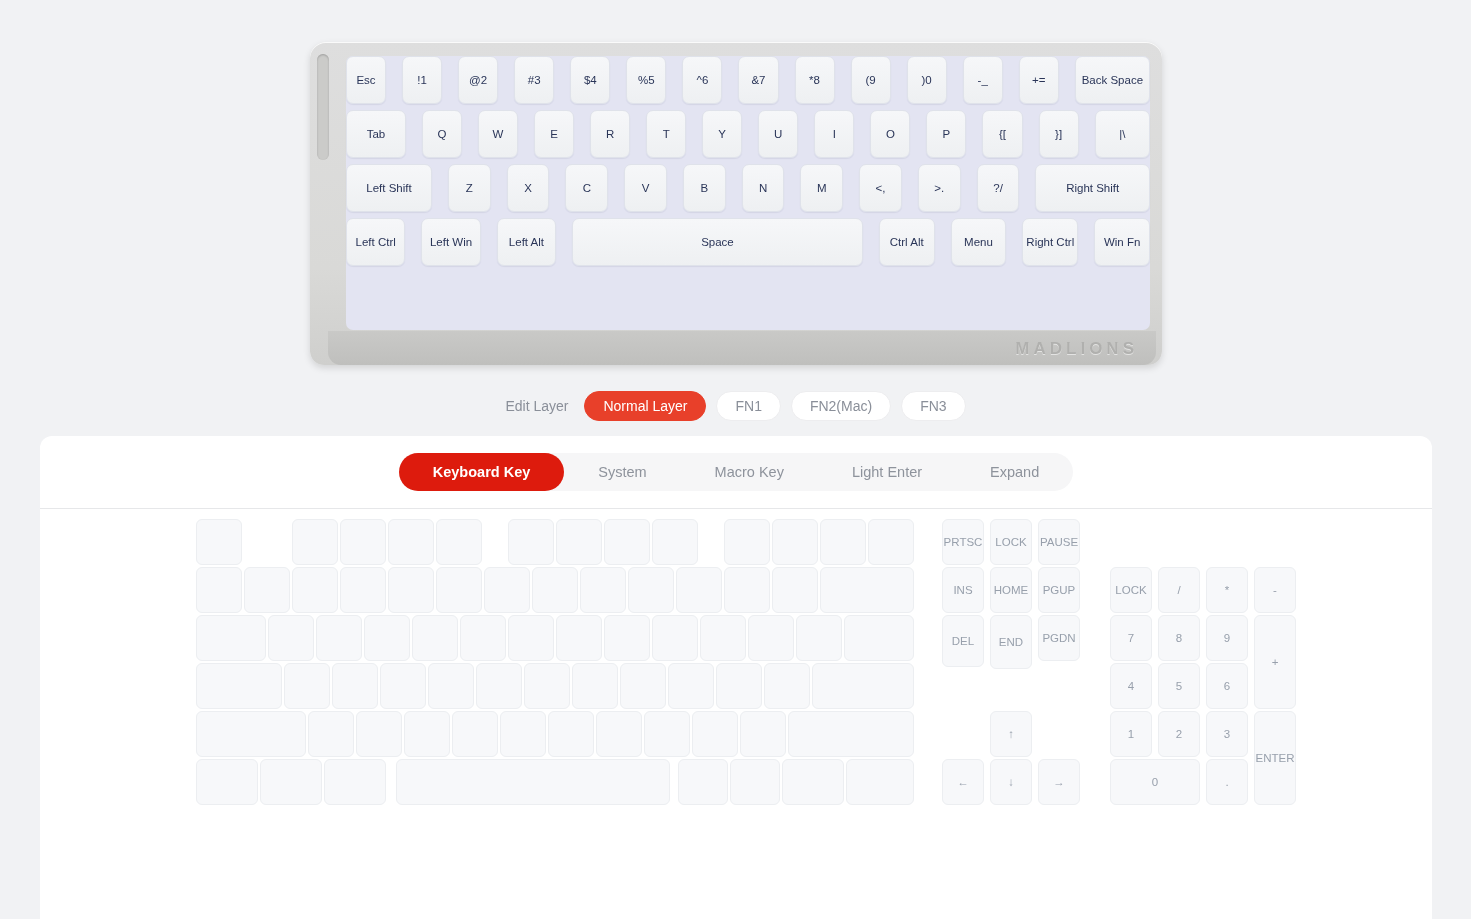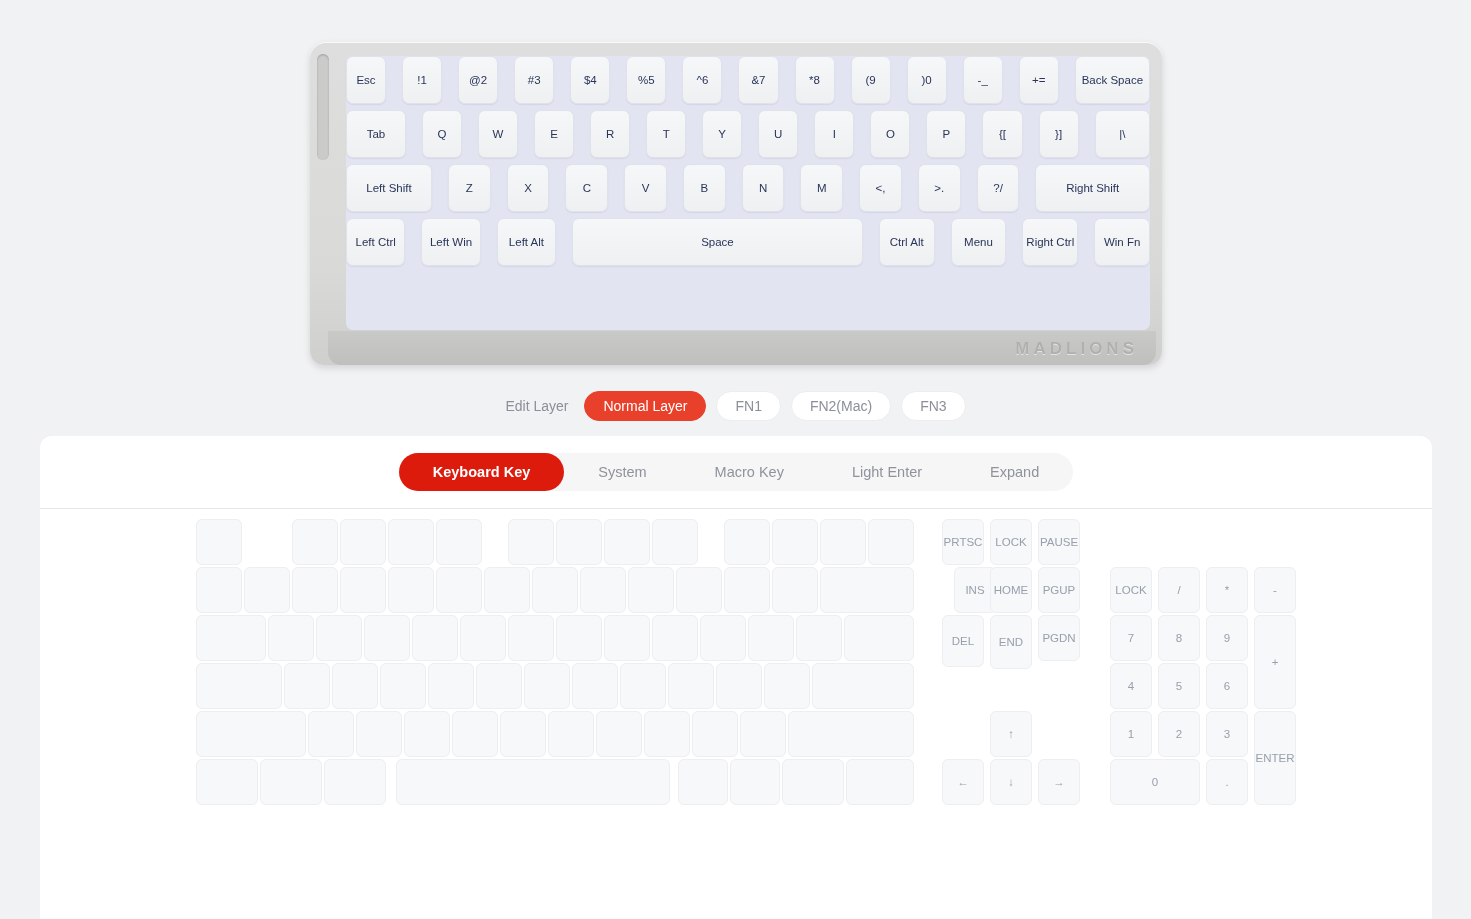--- a/index.html
+++ b/index.html
@@ -294,21 +294,21 @@
       <div class="pk" style="left: 220px; top: 250px; width: 62px; height: 46px;"></div>
       <div class="pk" style="left: 284px; top: 250px; width: 62px; height: 46px;"></div>
       <div class="pk" style="left: 356px; top: 250px; width: 274px; height: 46px;"></div>
       <div class="pk" style="left: 638px; top: 250px; width: 50px; height: 46px;"></div>
       <div class="pk" style="left: 690px; top: 250px; width: 50px; height: 46px;"></div>
       <div class="pk" style="left: 742px; top: 250px; width: 62px; height: 46px;"></div>
       <div class="pk" style="left: 806px; top: 250px; width: 68px; height: 46px;"></div>
       <div class="pk" style="left: 902px; top: 10px; width: 42px; height: 46px;">PRTSC</div>
       <div class="pk" style="left: 950px; top: 10px; width: 42px; height: 46px;">LOCK</div>
       <div class="pk" style="left: 998px; top: 10px; width: 42px; height: 46px;">PAUSE</div>
-      <div class="pk" style="left: 902px; top: 58px; width: 42px; height: 46px; margin-left: 12px;">INS</div>
+      <div class="pk" style="left: 902px; top: 58px; width: 42px; height: 46px;">INS</div>
       <div class="pk" style="left: 950px; top: 58px; width: 42px; height: 46px;">HOME</div>
       <div class="pk" style="left: 998px; top: 58px; width: 42px; height: 46px;">PGUP</div>
       <div class="pk" style="left: 902px; top: 106px; width: 42px; height: 52px; text-align: center;">DEL</div>
       <div class="pk" style="left: 950px; top: 106px; width: 42px; height: 54px;">END</div>
       <div class="pk" style="left: 998px; top: 106px; width: 42px; height: 46px;">PGDN</div>
       <div class="pk" style="left: 950px; top: 202px; width: 42px; height: 46px;">↑</div>
       <div class="pk" style="left: 902px; top: 250px; width: 42px; height: 46px;">←</div>
       <div class="pk" style="left: 950px; top: 250px; width: 42px; height: 46px;">↓</div>
       <div class="pk" style="left: 998px; top: 250px; width: 42px; height: 46px;">→</div>
       <div class="pk" style="left: 1070px; top: 58px; width: 42px; height: 46px;">LOCK</div>

